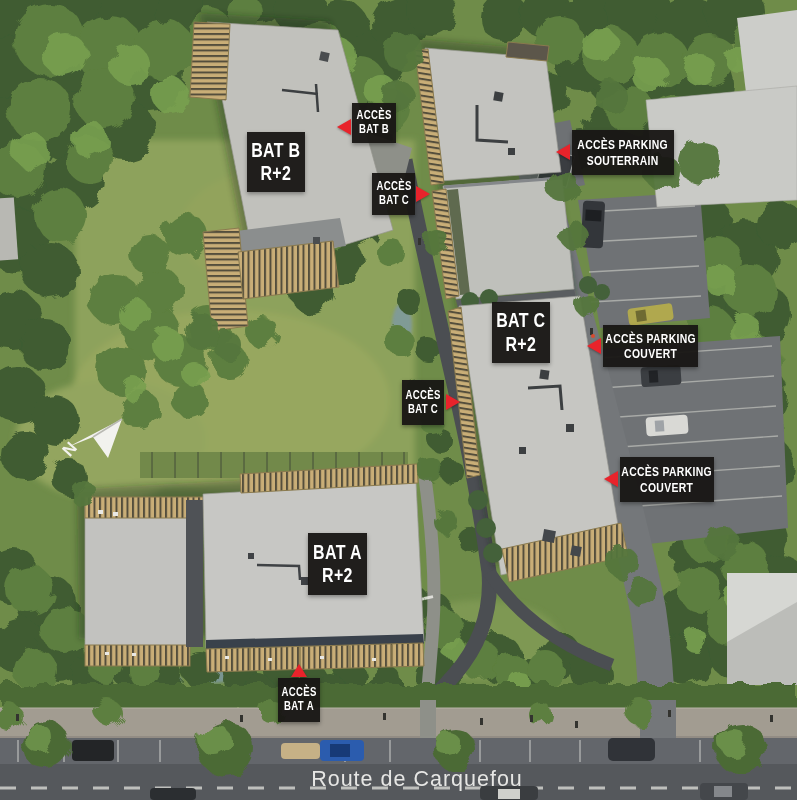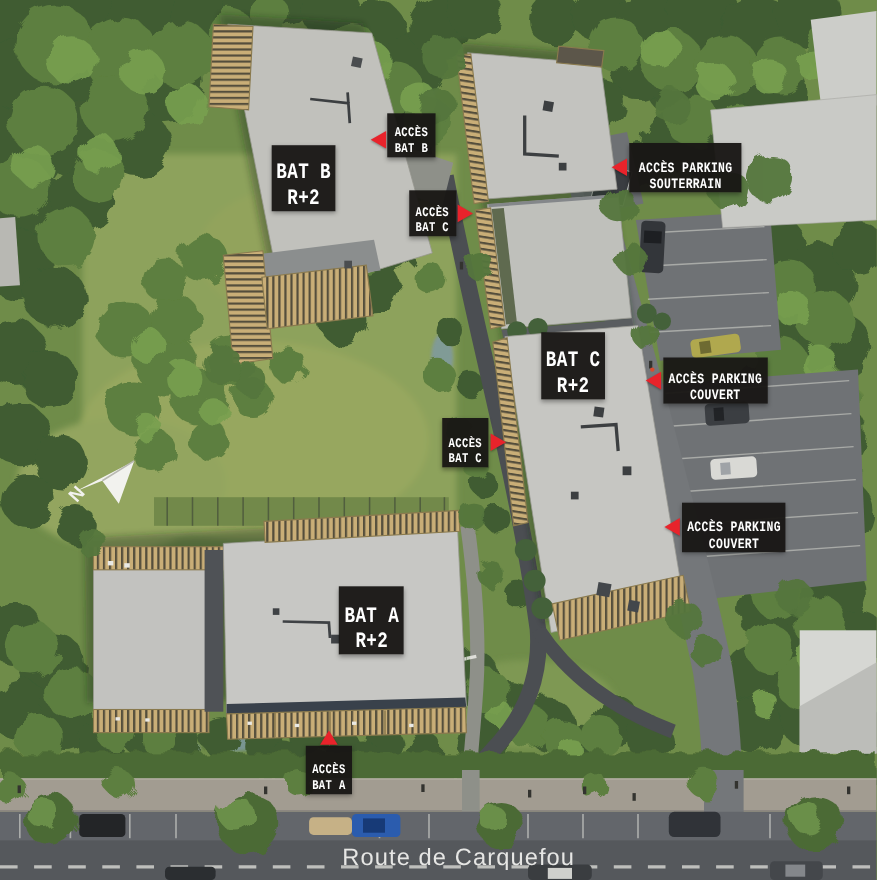--- a/index.html
+++ b/index.html
@@ -1,22 +1,22 @@
 <!DOCTYPE html>
 <html><head>
 <meta charset="utf-8">
 <style>
   html,body{margin:0;padding:0;background:#222;}
   .stage{position:relative;width:797px;height:800px;overflow:hidden;
          font-family:"Liberation Sans",sans-serif;background:#6f8c49;}
   .stage svg{position:absolute;left:0;top:0;}
   
   .lbl{position:absolute;background:rgba(25,23,21,.96);color:#fff;
-       display:flex;align-items:flex-end;justify-content:center;text-align:center;
-       font-weight:bold;box-shadow:0 2px 4px rgba(0,0,0,.35);z-index:5;font-family:Liberation Mono, monospace;}
+       display:flex;align-items:center;justify-content:center;text-align:center;
+       font-weight:bold;box-shadow:0 2px 4px rgba(0,0,0,.35);z-index:5;}
   .lbl .tx{transform:scaleX(.8);line-height:1.16;letter-spacing:.4px;white-space:nowrap;}
   .lbl-big{font-size:20px;}
   .lbl-sm{font-size:12.5px;}
   
   .arr{position:absolute;width:0;height:0;z-index:6;
        filter:drop-shadow(0 1px 1px rgba(0,0,0,.35));}
   .arr-left {border-top:8px solid transparent;border-bottom:8px solid transparent;border-right:14px solid #e8232b;}
   .arr-right{border-top:8px solid transparent;border-bottom:8px solid transparent;border-left:14px solid #e8232b;}
   .arr-up   {border-left:8px solid transparent;border-right:8px solid transparent;border-bottom:13px solid #e8232b;}
 </style>

